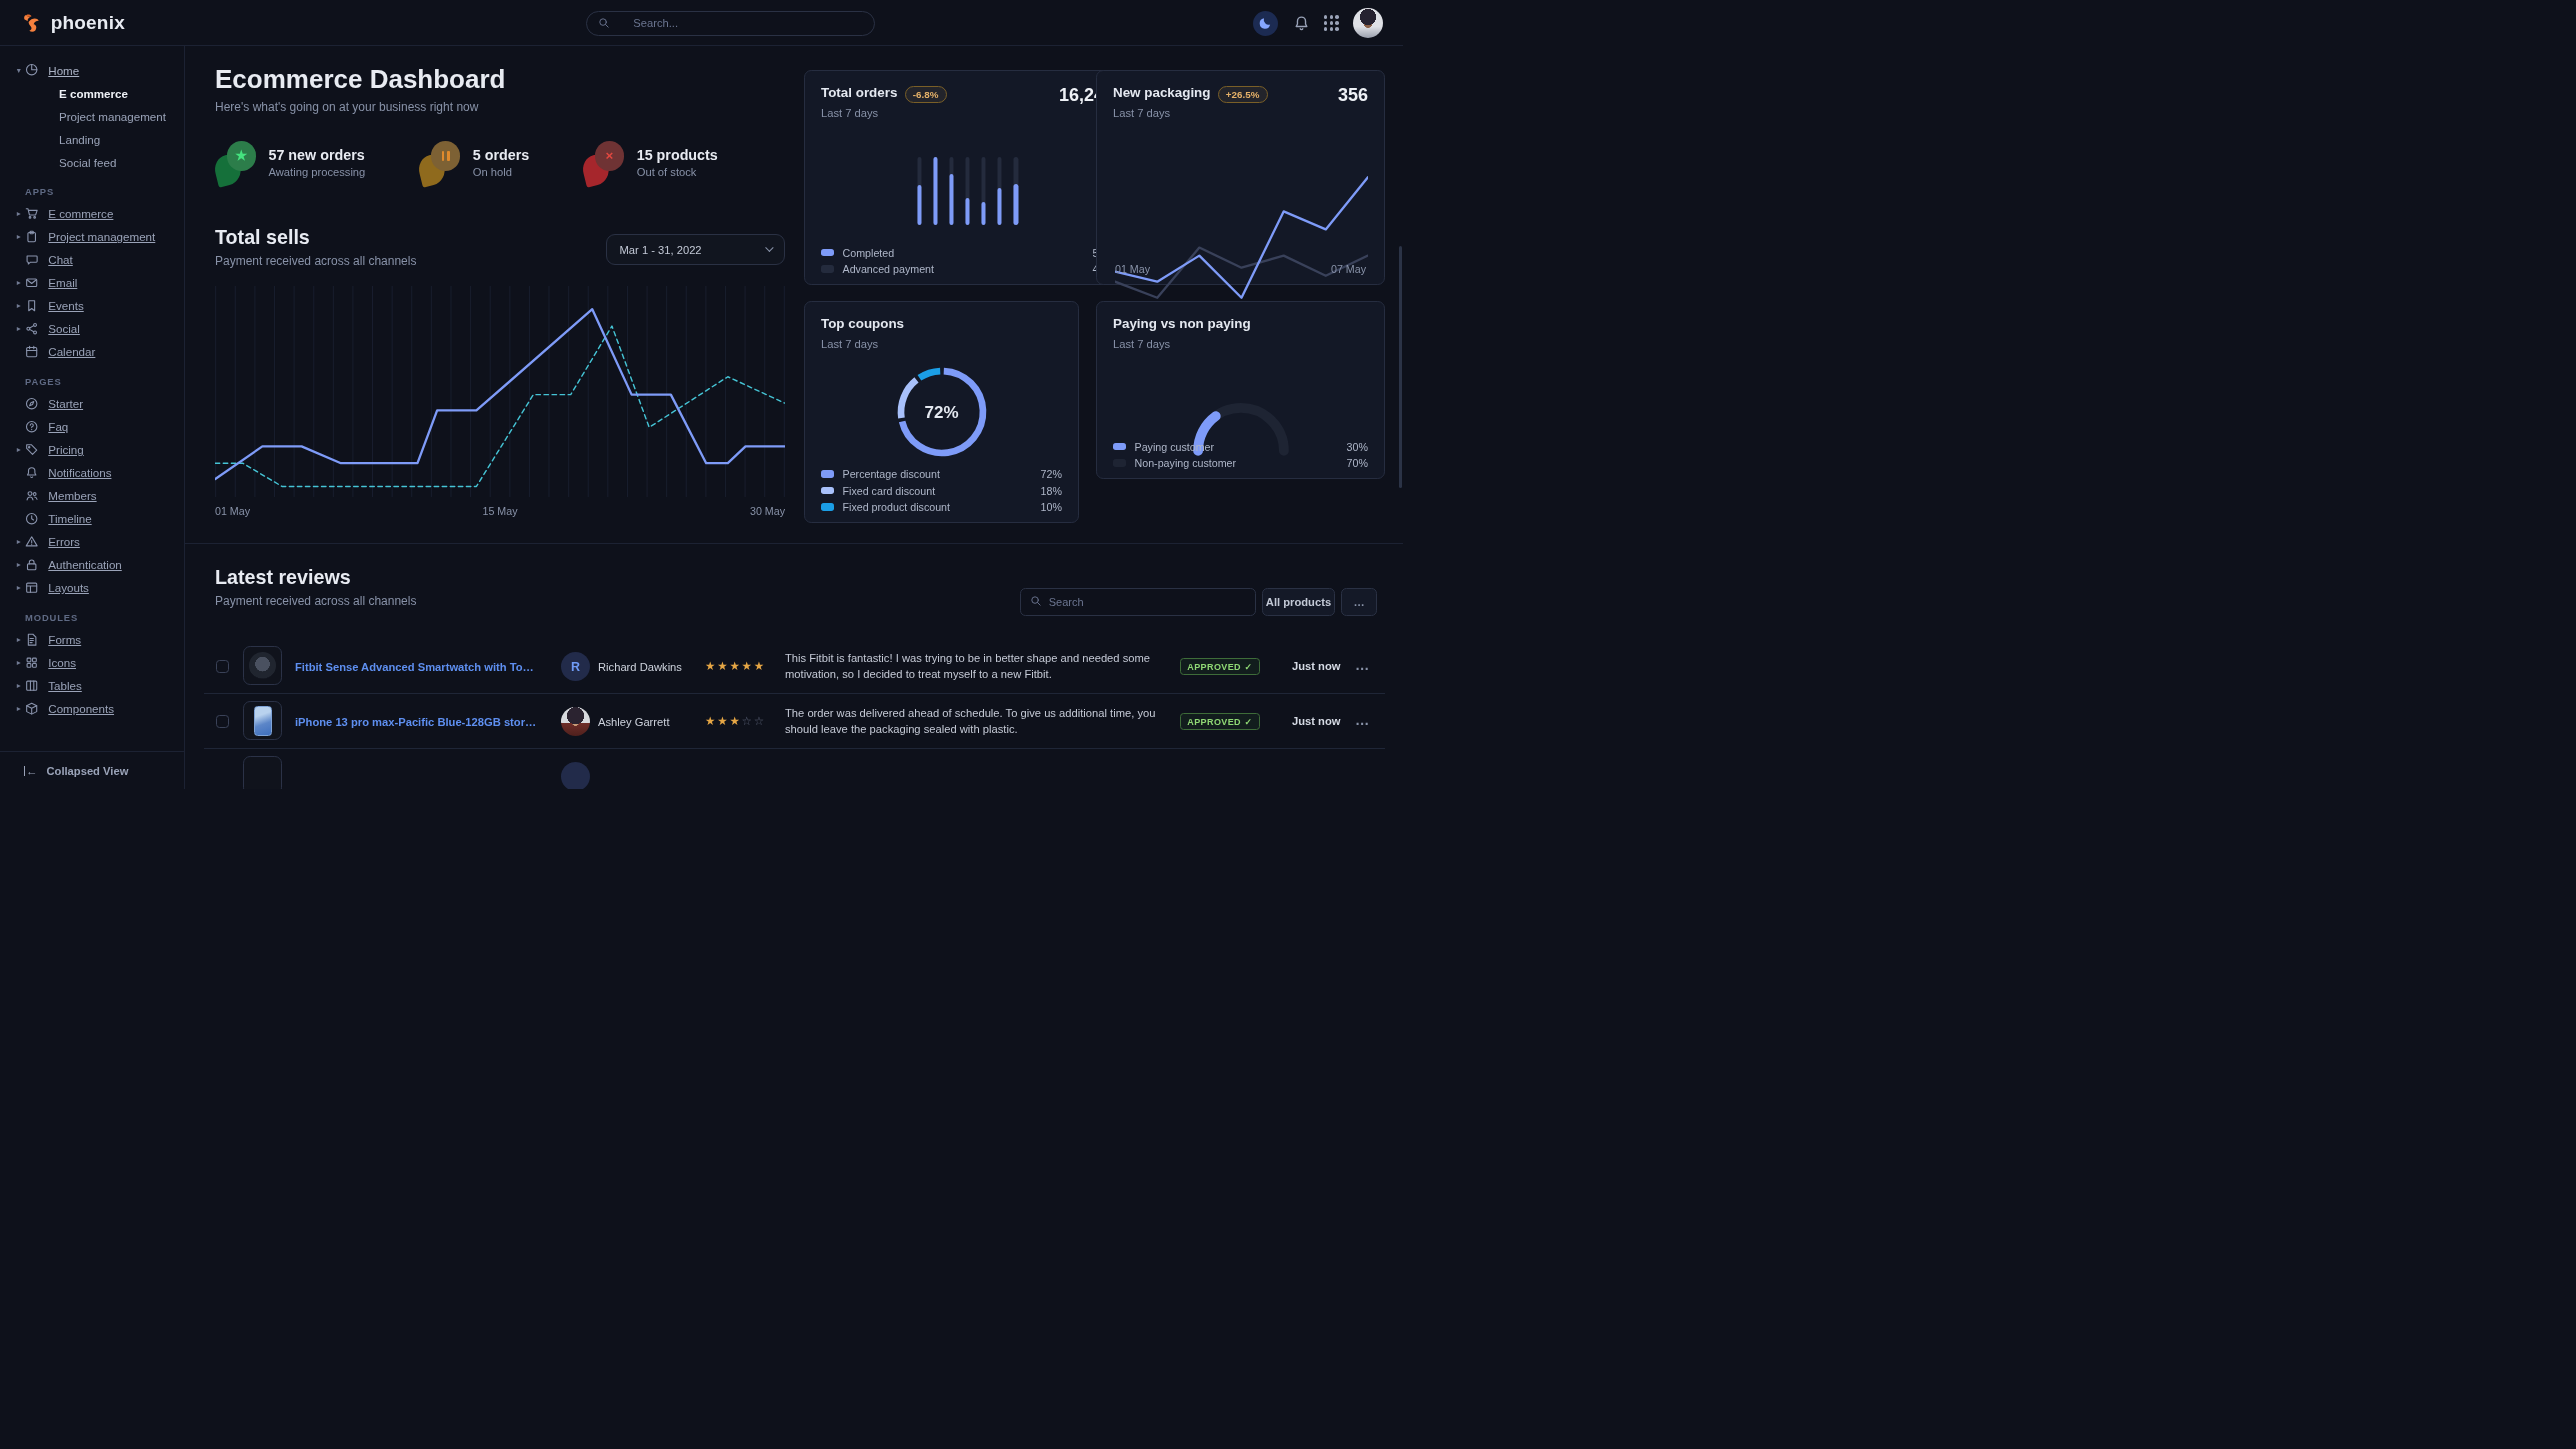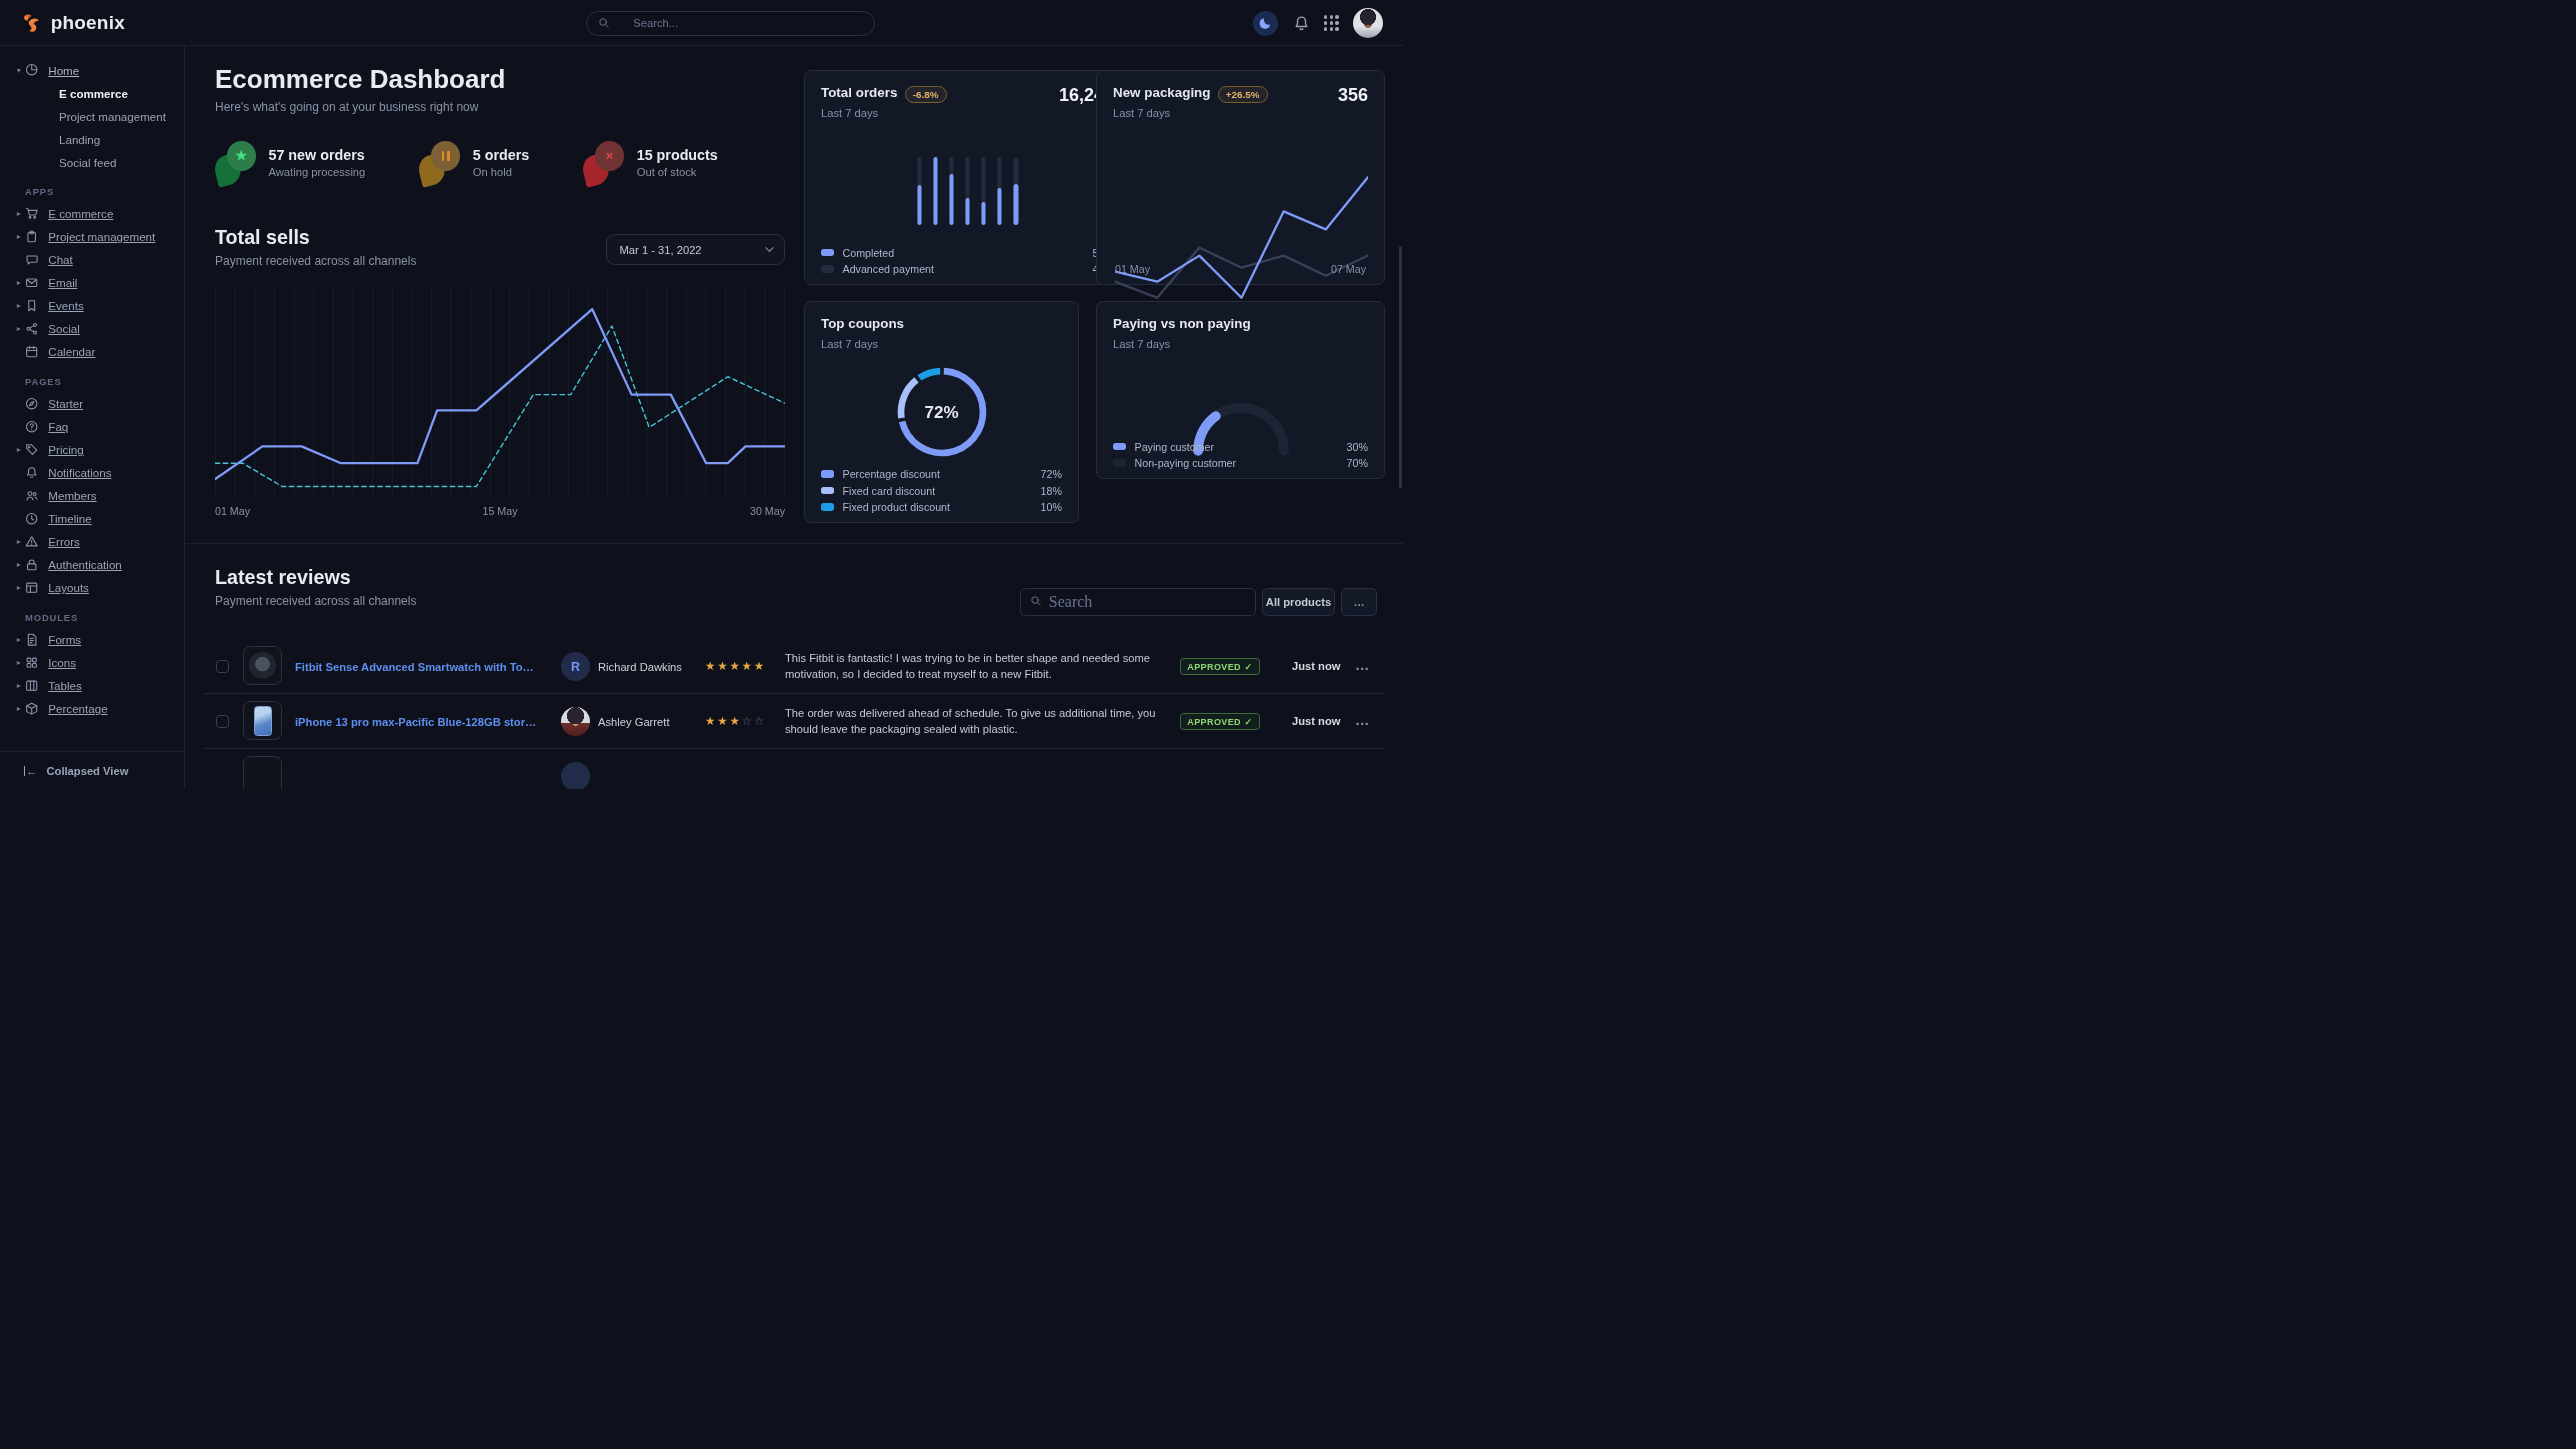--- a/index.html
+++ b/index.html
@@ -91,21 +91,21 @@
   .nc-labels { position:absolute; left:18px; right:18px; bottom:9px; display:flex; justify-content:space-between; font-size:10.7px; color:#8892a8; }
 
   .donut-host { position:absolute; left:50%; transform:translateX(-50%); top:61px; }
   .donut-center { position:absolute; left:50%; top:111px; transform:translate(-50%,-50%); font-size:17px; font-weight:bold; color:#e4e8f0; }
   .gauge-host { position:absolute; left:50%; transform:translateX(-50%); top:97px; }
 
   
   .lr-title { position:absolute; left:215px; top:566px; font-size:19.7px; font-weight:bold; color:#e8ebf2; }
   .lr-sub { position:absolute; left:215px; top:594px; font-size:12px; color:#8892a8; }
   .lr-search { position:absolute; left:1020px; top:588px; width:236px; height:28px; border:0.9px solid #2a3144; border-radius:5.4px; display:flex; align-items:center; gap:7.2px; padding:0 9px; color:#6b7590; }
-  .lr-search input { background:transparent; border:none; outline:none; color:#aeb6c8; font-size:16px; width:100%; font-family:Liberation Serif, serif; }
+  .lr-search input { background:transparent; border:none; outline:none; color:#aeb6c8; font-size:11px; width:100%; font-family:Liberation Sans, sans-serif; }
   .lr-search input::placeholder { color:#6b7590; }
   .btn { position:absolute; top:588px; height:28px; border:0.9px solid #2a3144; border-radius:5.4px; background:#141927; color:#c3c9d6; font-size:11.2px; font-weight:bold; display:flex; align-items:center; justify-content:center; cursor:pointer; }
   .btn-all { left:1262px; width:73px; }
   .btn-more-top { left:1341px; width:36px; color:#8892a8; }
 
   .table { position:absolute; left:204px; top:639px; width:1181px; }
   .t-head { position:relative; height:28px; border-top:0.9px solid #222839; border-bottom:0.9px solid #222839; }
   .t-head .th { position:absolute; top:7.2px; font-size:9.8px; font-weight:bold; letter-spacing:0.4px; color:#98a2b8; white-space:nowrap; }
   .sort { font-size:9px; color:#5f6a84; margin-left:2.7px; }
   .t-row { position:relative; height:55px; border-bottom:0.9px solid #1f2637; }
@@ -398,21 +398,21 @@
           <span class="nlabel">Tables</span>
         </div>
         <div class="nav-item">
           <span class="caret">▸</span>
           <span class="nico">
             <svg viewBox="0 0 16 16" width="13.4" height="13.4" fill="none" stroke="currentColor" stroke-width="1.3" stroke-linecap="round" stroke-linejoin="round">
               <path d="M8 1.5l6 3v7l-6 3-6-3v-7z"></path>
               <path d="M2 4.5l6 3 6-3M8 7.5V14"></path>
             </svg>
           </span>
-          <span class="nlabel">Percentage</span>
+          <span class="nlabel">Components</span>
         </div>
       </div>
     <div class="collapse-row">
       <span class="collapse-glyph">←</span>
       <span>Collapsed View</span>
     </div>
   </div>
 
   <div class="page-title">Ecommerce Dashboard</div>
   <div class="page-sub">Here's what's going on at your business right now</div>

